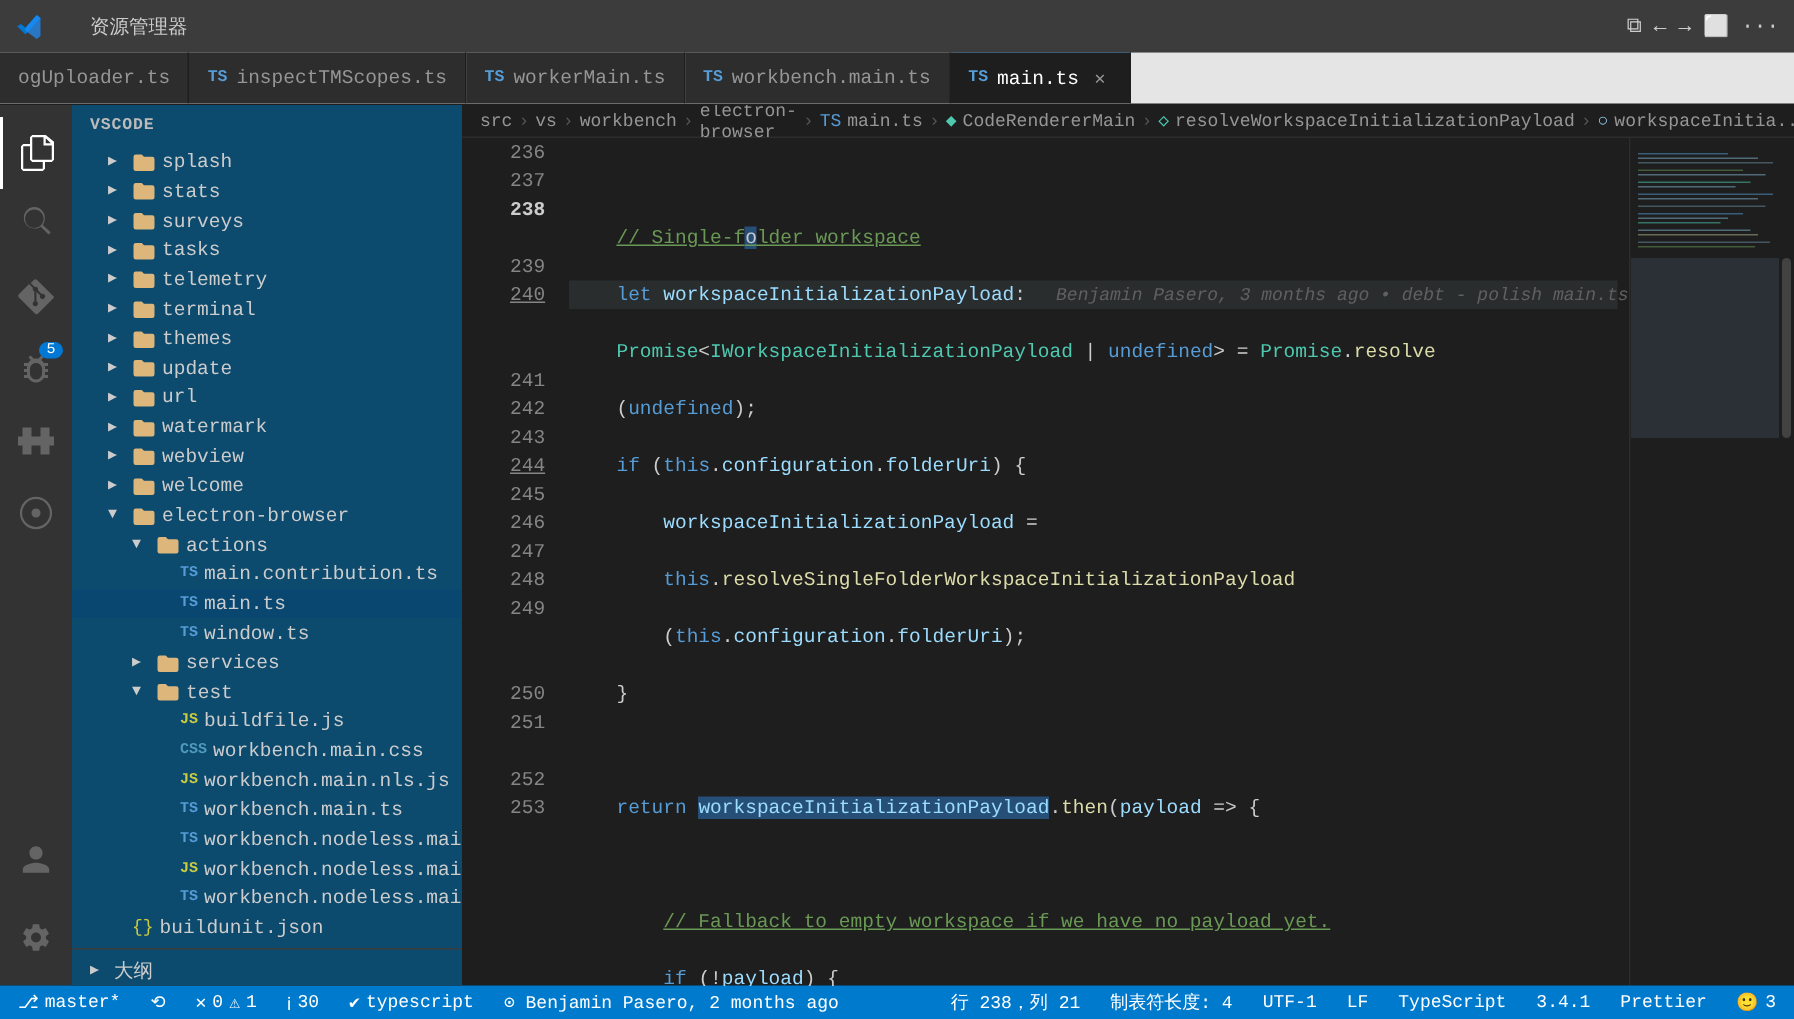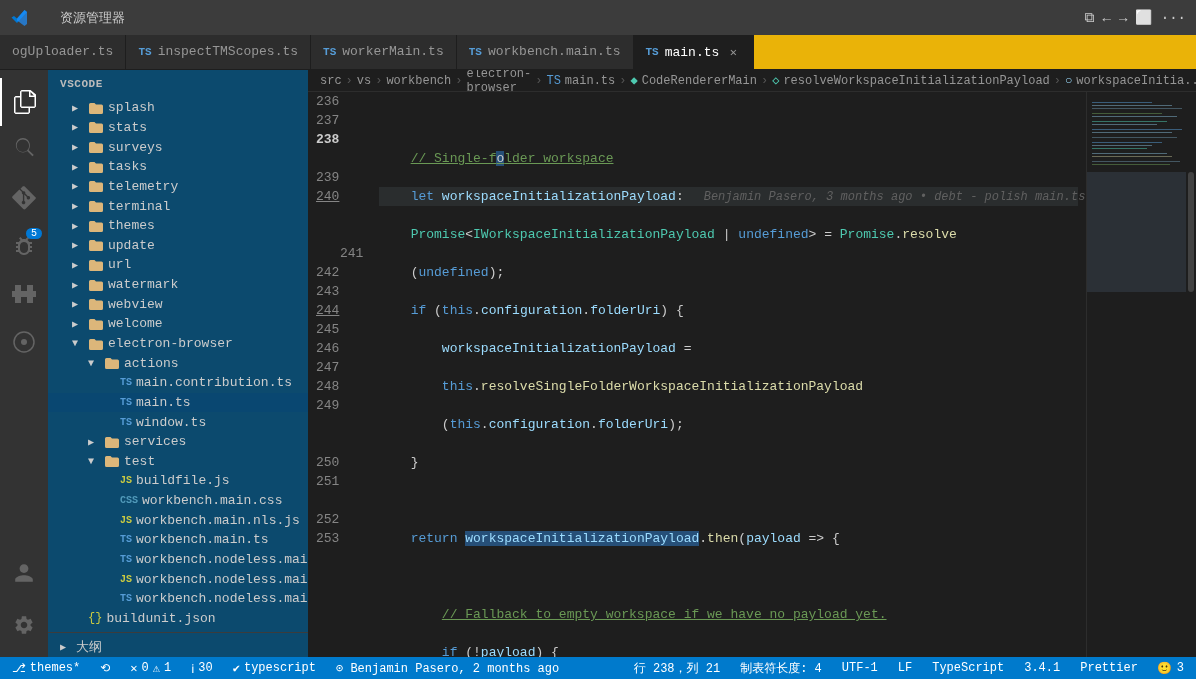--- a/index.html
+++ b/index.html
@@ -43,21 +43,21 @@
       gap: 0;
     }
     .title-bar-right {
       display: flex;
       align-items: center;
       gap: 8px;
     }
 
     
     .tabs-bar {
-      background: #eab308;
+      background: #e5e5e5;
       height: 35px;
       display: flex;
       align-items: flex-end;
       overflow: hidden;
       flex-shrink: 0;
       border-bottom: 1px solid #1e1e1e;
     }
     .tab {
       height: 35px;
       display: flex;
@@ -224,20 +224,21 @@
       display: flex;
       overflow: hidden;
       background: #1e1e1e;
     }
     .line-numbers {
       background: #1e1e1e;
       color: #858585;
       font-size: 13px;
       line-height: 19px;
       padding: 0 16px 0 8px;
+      text-align: right;
       user-select: none;
       flex-shrink: 0;
       min-width: 50px;
     }
     .code-area {
       flex: 1;
       font-size: 13px;
       line-height: 19px;
       overflow: auto;
       padding-right: 8px;
@@ -697,21 +698,21 @@
         <div style="margin-top:80px;height:120px;background:#424242;border-radius:3px;margin-left:2px;margin-right:2px;"></div>
       </div>
     </div>
   </div>
 </div>
 
 <div class="status-bar">
   <div class="status-left">
     <div class="status-item">
       <span>⎇</span>
-      <span>themes*</span>
+      <span>master*</span>
     </div>
     <div class="status-item">
       <span>⟲</span>
     </div>
     <div class="status-item">
       <span>✕</span>
       <span>0</span>
       <span>⚠</span>
       <span>1</span>
     </div>

